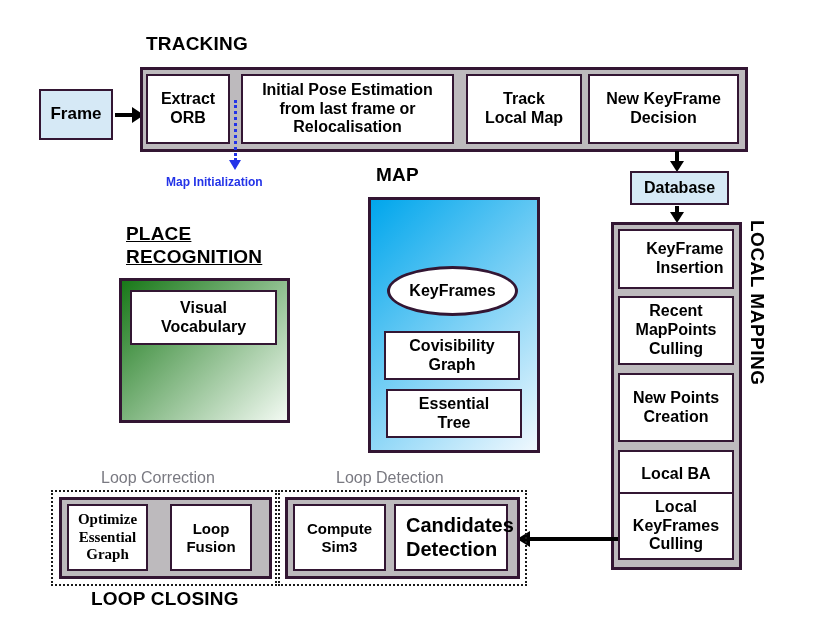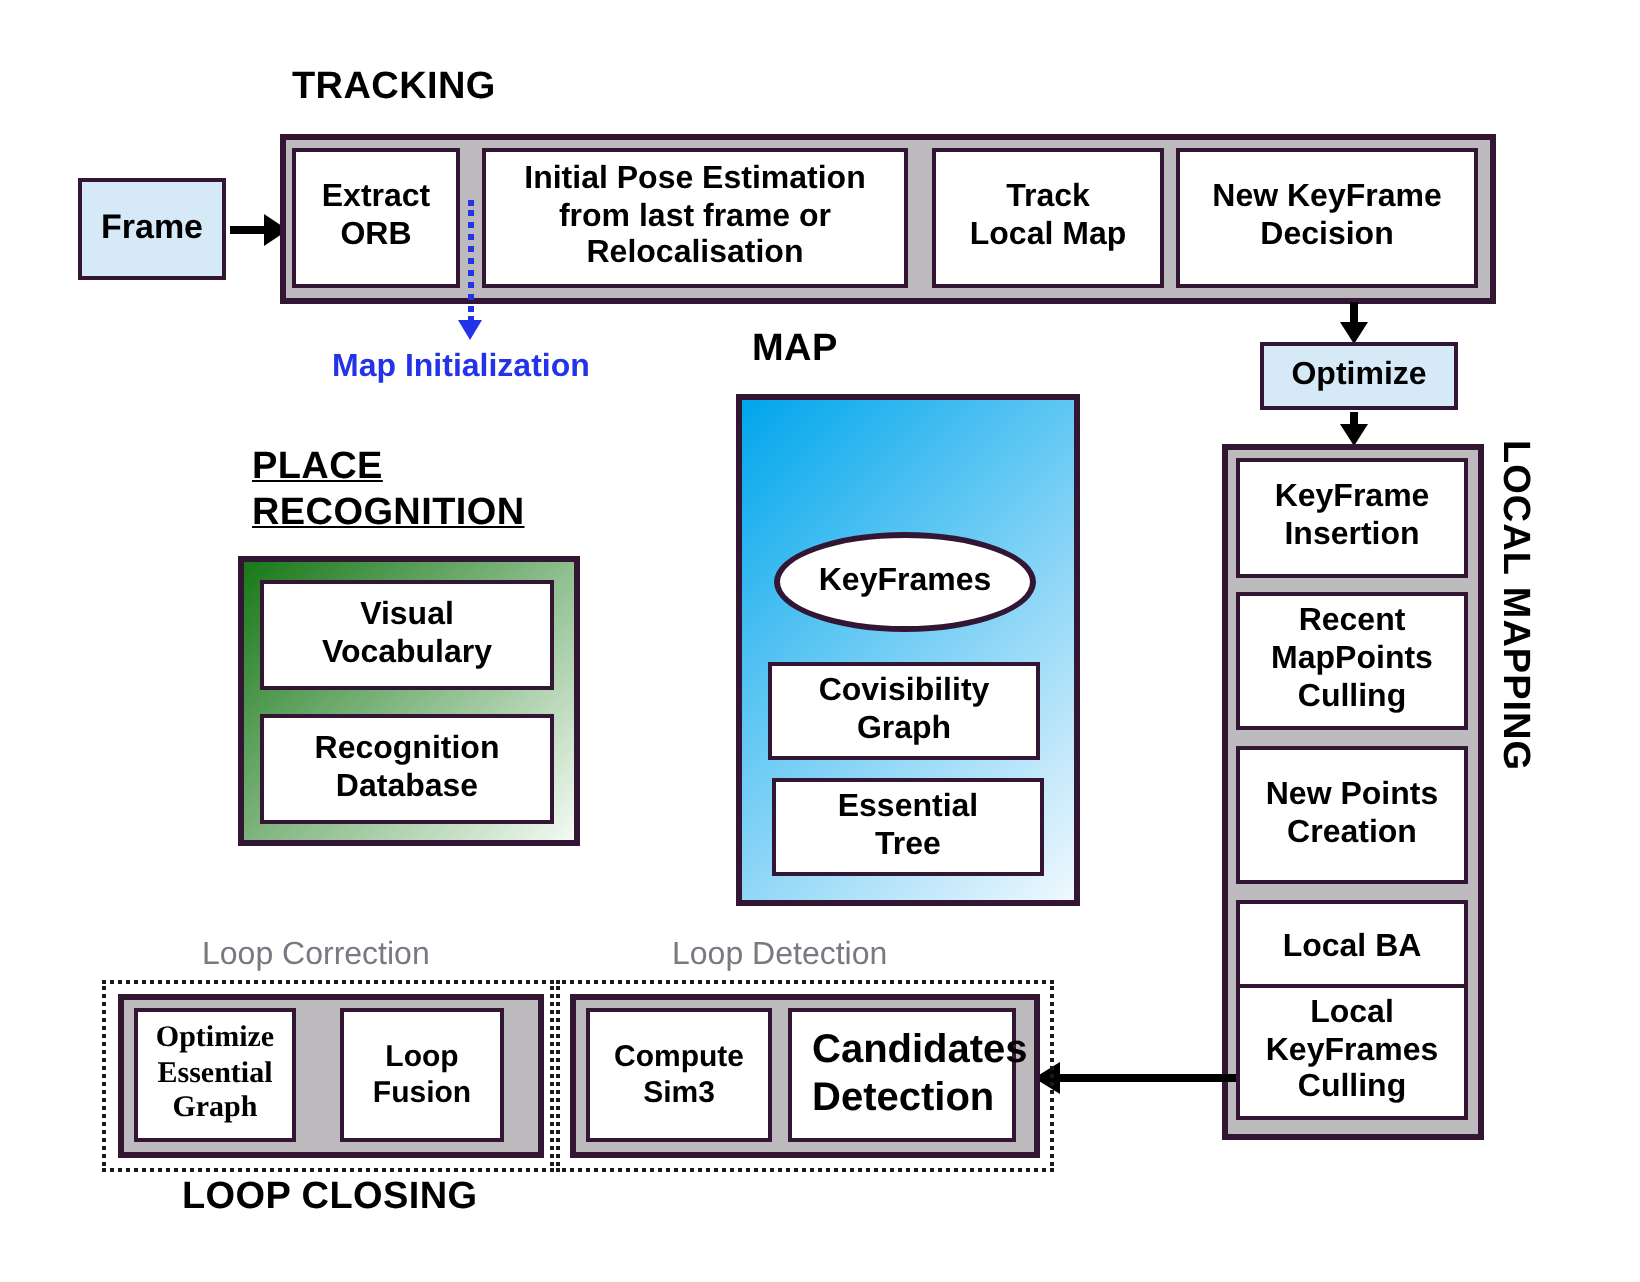--- a/index.html
+++ b/index.html
@@ -26,21 +26,21 @@
   .gradgreen{background:linear-gradient(135deg,var(--green-gradient-start) 0%,var(--green-gradient-end) 100%);}
   .dottedrect{position:absolute;border:2px dotted #1a1a1a;background:transparent;}
   .mutedlabel{position:absolute;font-size:16px;color:var(--muted-gray-label);white-space:nowrap;}
   .vtitle{position:absolute;font-weight:bold;font-size:19px;color:#000;writing-mode:vertical-rl;letter-spacing:.5px;white-space:nowrap;}
   .aline{position:absolute;background:#000;}
   .ahead-right{position:absolute;width:0;height:0;border-left:12px solid #000;border-top:8px solid transparent;border-bottom:8px solid transparent;}
   .ahead-left{position:absolute;width:0;height:0;border-right:13px solid #000;border-top:8px solid transparent;border-bottom:8px solid transparent;}
   .ahead-down{position:absolute;width:0;height:0;border-top:11px solid #000;border-left:7px solid transparent;border-right:7px solid transparent;}
   .bline{position:absolute;width:0;border-left:3px dotted var(--blue-accent);}
   .bhead-down{position:absolute;width:0;height:0;border-top:10px solid var(--blue-accent);border-left:6px solid transparent;border-right:6px solid transparent;}
-  .bluetext{position:absolute;font-weight:bold;font-size:16px;color:var(--blue-accent);white-space:nowrap;}
+  .bluetext{position:absolute;font-weight:bold;font-size:12px;color:var(--blue-accent);white-space:nowrap;}
 </style>
 </head>
 <body>
 
 <div class="canvas">
 
   <div class="title" style="left:146px;top:33px;">TRACKING</div>
 
   <div class="box bluebox" style="left:39px;top:89px;width:74px;height:51px;font-size:17px;">
     <span class="lbl">Frame</span>
@@ -70,21 +70,21 @@
     <div class="bhead-down" style="left:229px;top:160px;"></div>
   </div>
   <div class="bluetext" style="left:166px;top:175px;">Map Initialization</div>
 
   <div>
     <div class="aline" style="left:675px;top:151px;width:4px;height:13px;"></div>
     <div class="ahead-down" style="left:670px;top:161px;"></div>
   </div>
 
   <div class="box bluebox" style="left:630px;top:171px;width:99px;height:34px;">
-    <span class="lbl">Optimize</span>
+    <span class="lbl">Database</span>
   </div>
 
   <div>
     <div class="aline" style="left:675px;top:206px;width:4px;height:7px;"></div>
     <div class="ahead-down" style="left:670px;top:212px;"></div>
   </div>
 
   <div class="title" style="left:376px;top:164px;">MAP</div>
   <div class="container gradmap" style="left:368px;top:197px;width:172px;height:256px;"></div>
   <div class="box ellipse" style="left:387px;top:266px;width:131px;height:50px;">
@@ -95,27 +95,24 @@
   </div>
   <div class="box" style="left:386px;top:389px;width:136px;height:49px;">
     <span class="lbl" style="max-width:100px;">Essential Tree</span>
   </div>
 
   <div class="title" style="left:126px;top:222px;width:185px;white-space:normal;line-height:23px;text-decoration:underline;">PLACE RECOGNITION</div>
   <div class="container gradgreen" style="left:119px;top:278px;width:171px;height:145px;"></div>
   <div class="box" style="left:130px;top:290px;width:147px;height:55px;">
     <span class="lbl" style="max-width:120px;">Visual Vocabulary</span>
   </div>
-  <div class="box" style="left:130px;top:357px;width:147px;height:55px;">
-    <span class="lbl" style="max-width:120px;">Recognition Database</span>
-  </div>
 
   <div class="container" style="left:611px;top:222px;width:131px;height:348px;"></div>
   <div class="vtitle" style="left:746px;top:220px;">LOCAL MAPPING</div>
-  <div class="box" style="left:618px;top:229px;width:116px;height:60px;">
+  <div class="box" style="left:618px;top:229px;width:116px;height:60px;text-align:right;">
     <span class="lbl" style="max-width:95px;">KeyFrame Insertion</span>
   </div>
   <div class="box" style="left:618px;top:296px;width:116px;height:69px;">
     <span class="lbl" style="max-width:95px;">Recent MapPoints Culling</span>
   </div>
   <div class="box" style="left:618px;top:373px;width:116px;height:69px;">
     <span class="lbl" style="max-width:95px;">New Points Creation</span>
   </div>
   <div class="box" style="left:618px;top:450px;width:116px;height:49px;">
     <span class="lbl">Local BA</span>

